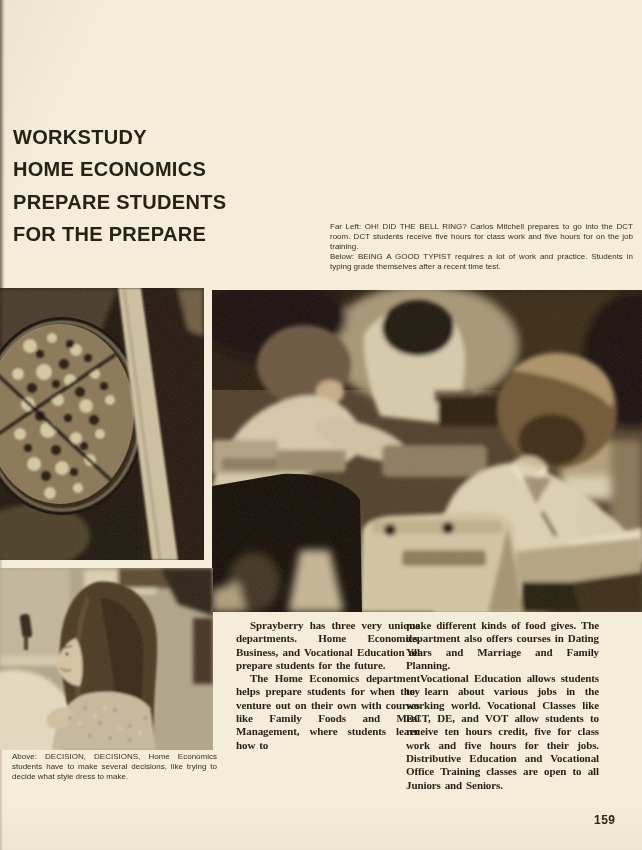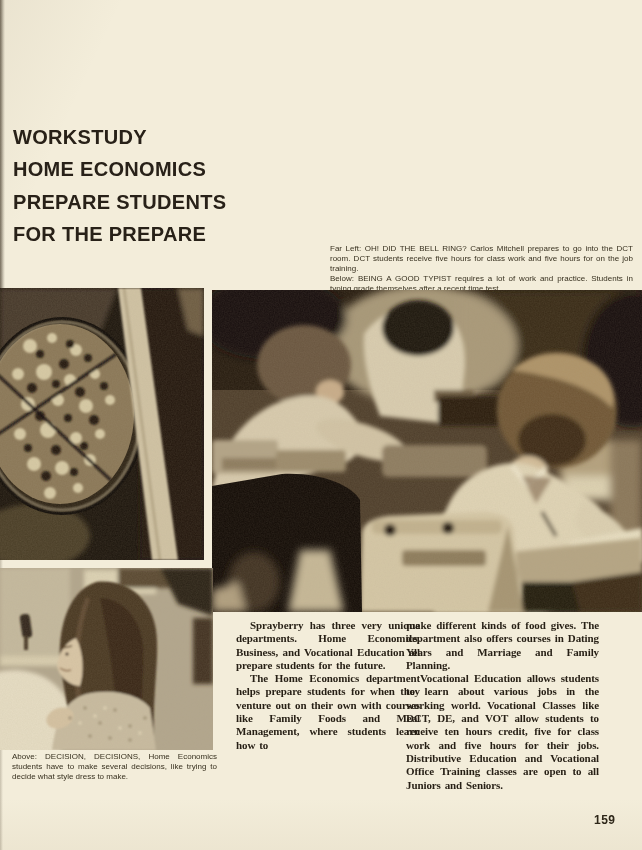--- a/index.html
+++ b/index.html
@@ -24,21 +24,21 @@
     position:absolute; left:13px; top:121px; width:330px;
     font-weight:bold; font-size:20px; line-height:32.4px;
     letter-spacing:.3px; color:#282118;
   }
   .headline div{white-space:nowrap;}
   .caption{
     font-size:8px; line-height:9.9px; text-align:justify;
     color:#37301f; font-weight:500;
   }
   .caption p{margin:0;}
-  .caption-top-right{position:absolute; left:330px; top:244px; width:303px;}
+  .caption-top-right{position:absolute; left:330px; top:222px; width:303px;}
   .caption-bottom-left{position:absolute; left:12px; top:752px; width:205px;}
   .photo{position:absolute; overflow:hidden; background:#20180f;}
   .photo svg{display:block;}
   .photo-pizza{left:0; top:288px; width:204px; height:272px;}
   .photo-typing{left:212px; top:290px; width:430px; height:322px;}
   .photo-speech{left:0; top:568px; width:213px; height:182px;}
   .article-col{
     position:absolute; top:619px;
     font-family:"Liberation Serif", serif; font-weight:bold;
     font-size:11px; line-height:13.3px; letter-spacing:-.1px;

